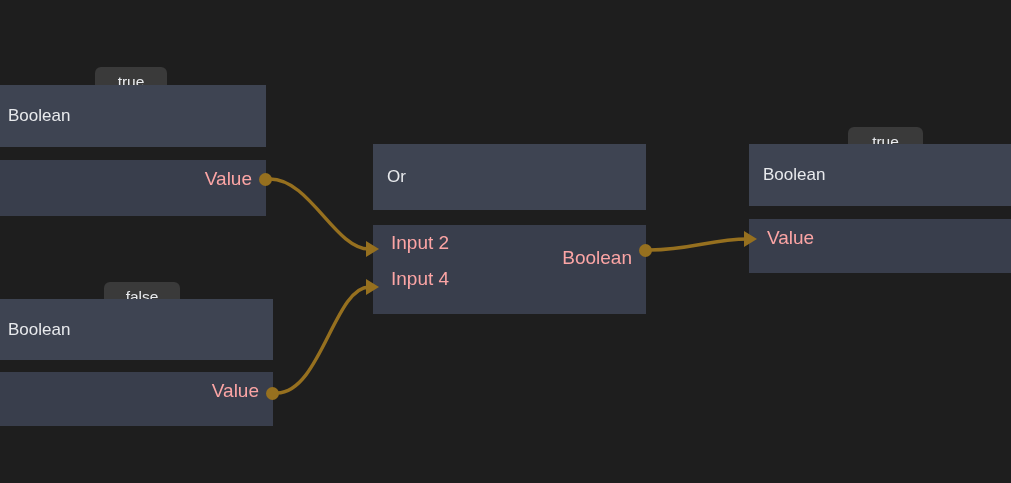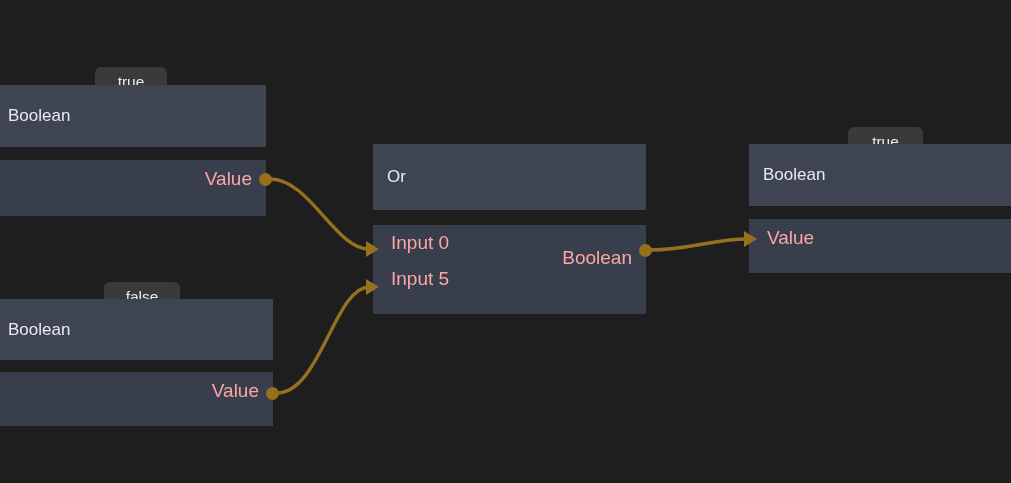--- a/index.html
+++ b/index.html
@@ -154,24 +154,24 @@
     </div>
   </div>
   <div class="port-dot" style="left:266px; top:387px;"></div>
 
   <div class="node" style="left:373px; top:144px; width:273px; height:170px;">
     <div class="node-header" style="height:66px;">
       <span>Or</span>
     </div>
     <div class="node-body" style="height:104px;">
       <div class="port-row in" style="margin-top:15px; height:36px;">
-        <span class="port-label">Input 0</span>
+        <span class="port-label">Input 2</span>
       </div>
       <div class="port-row in" style="height:36px;">
-        <span class="port-label">Input 5</span>
+        <span class="port-label">Input 4</span>
       </div>
       <div class="port-row out" style="position:absolute; right:0; top:15px; height:36px;">
         <span class="port-label">Boolean</span>
       </div>
     </div>
   </div>
   <div class="port-arrow" style="left:366px; top:241px;"></div>
   <div class="port-arrow" style="left:366px; top:279px;"></div>
   <div class="port-dot" style="left:639px; top:244px;"></div>
 

